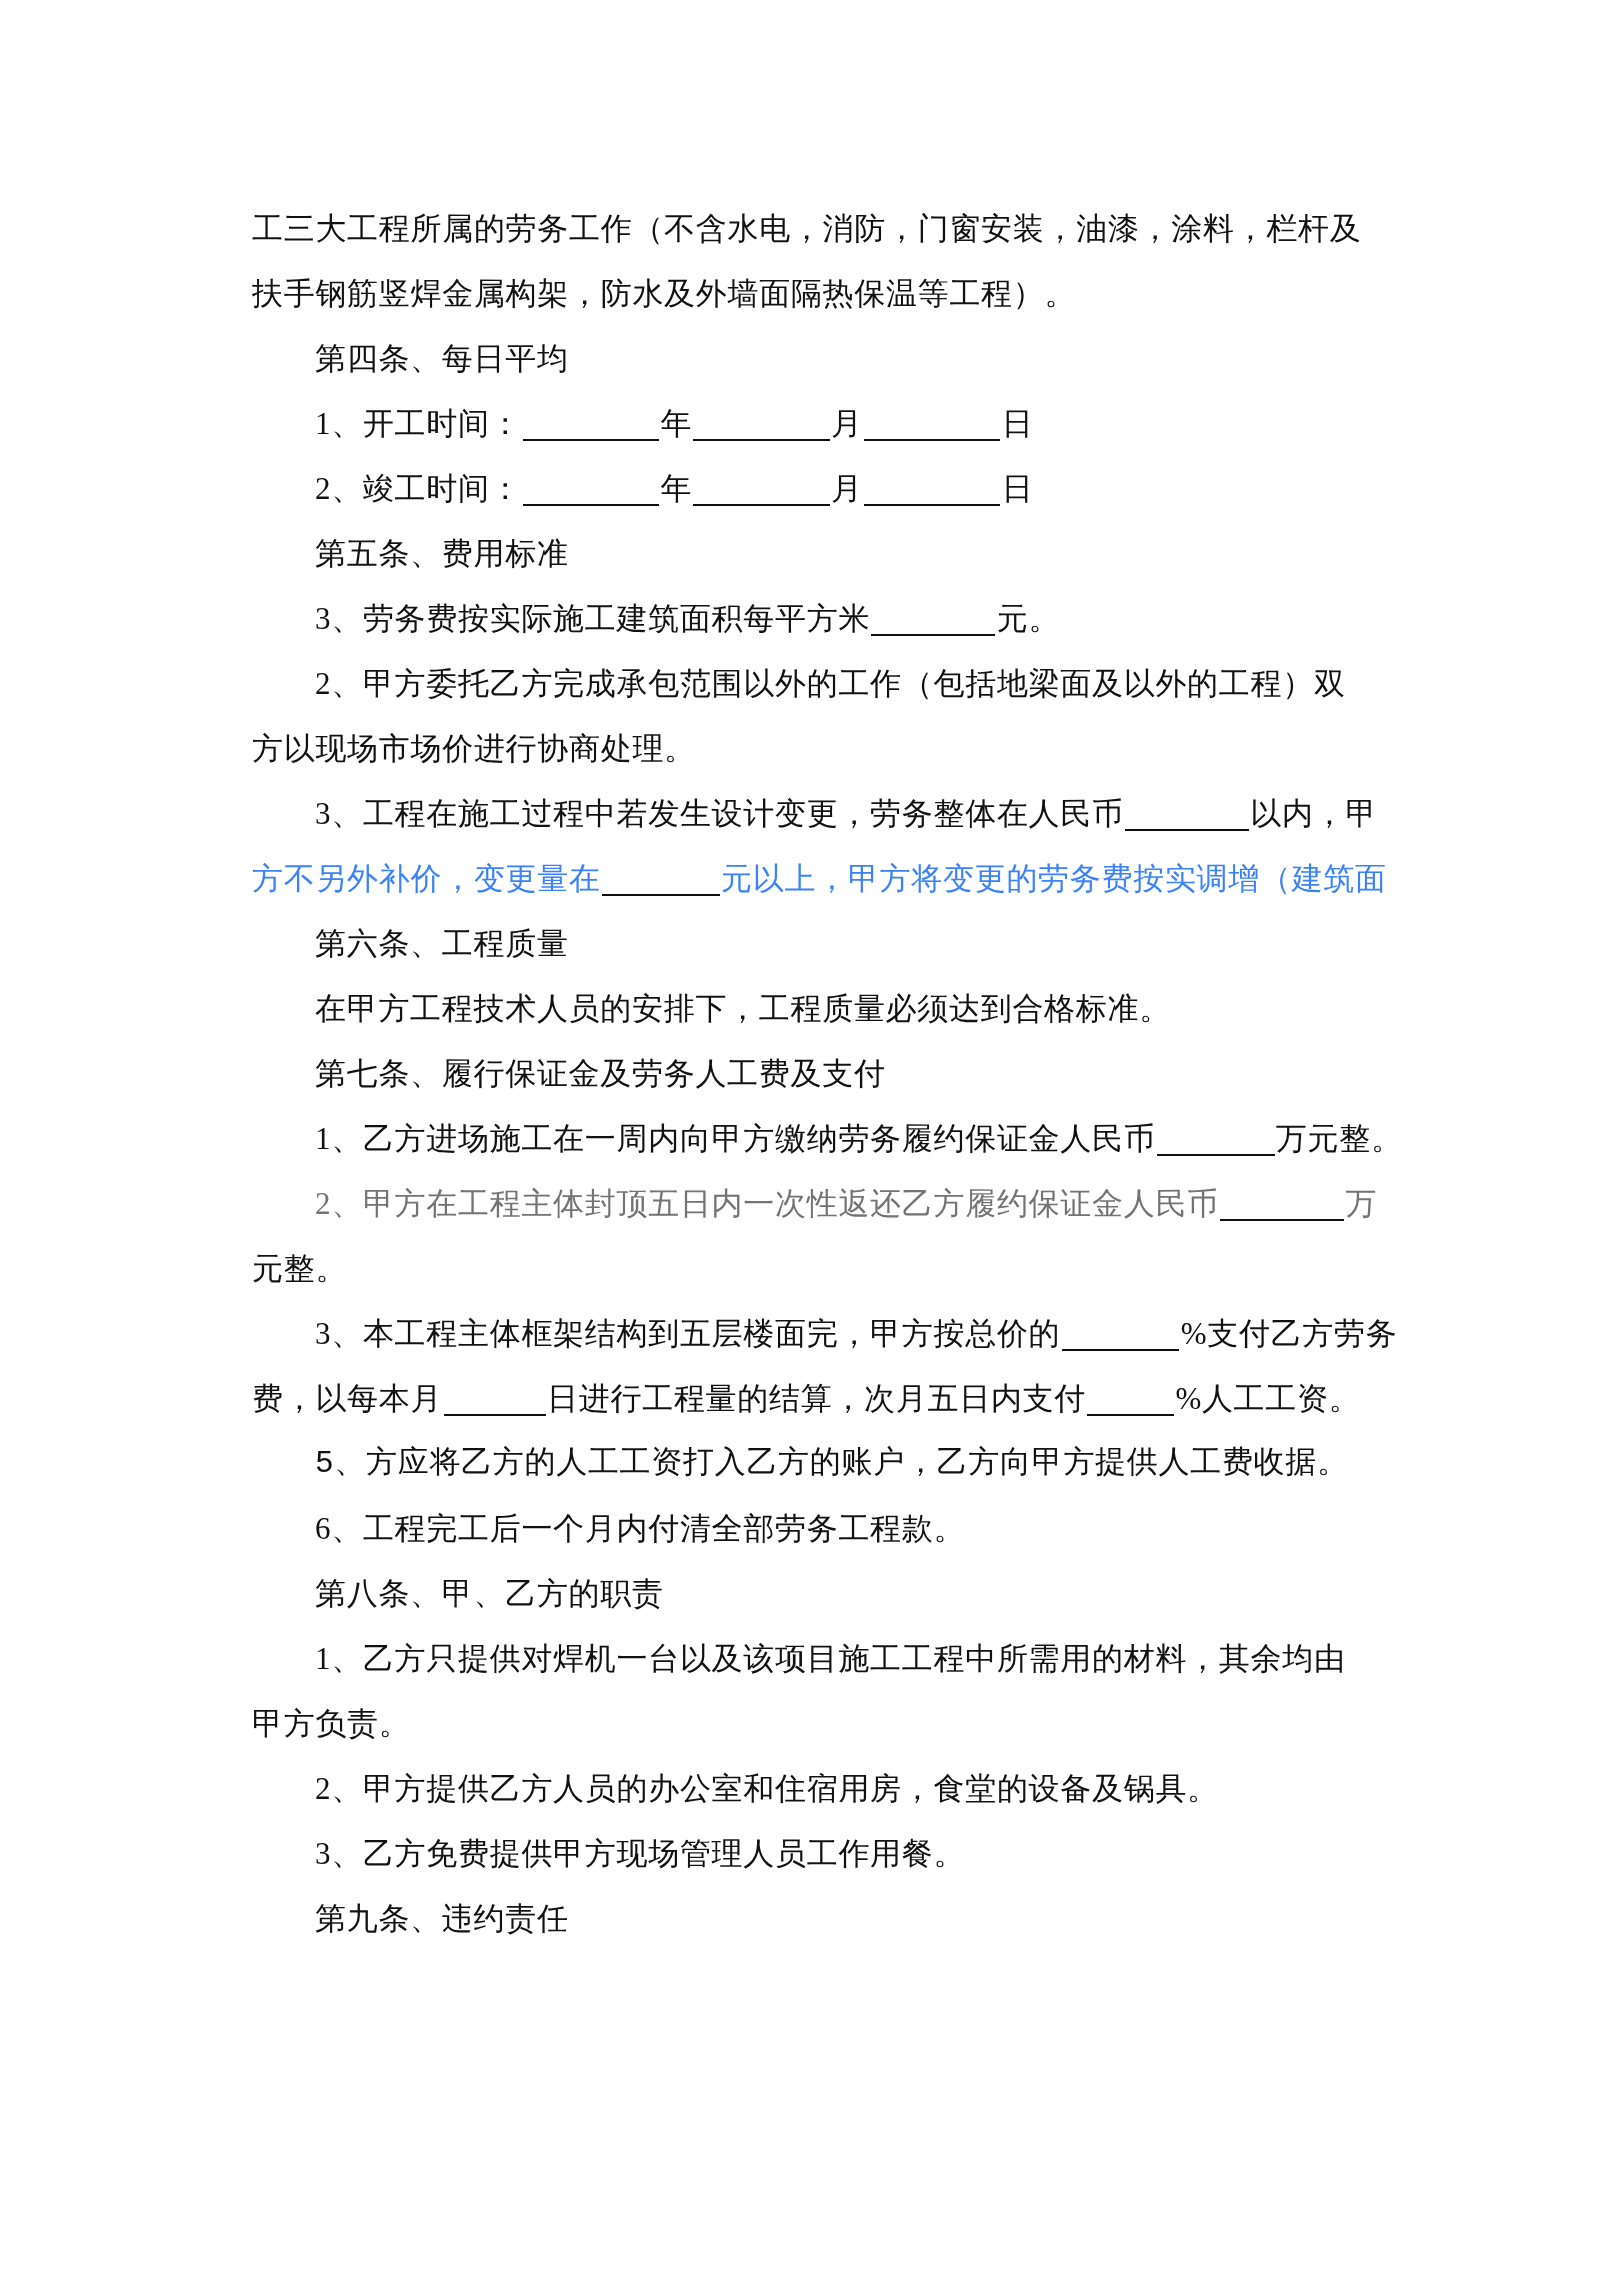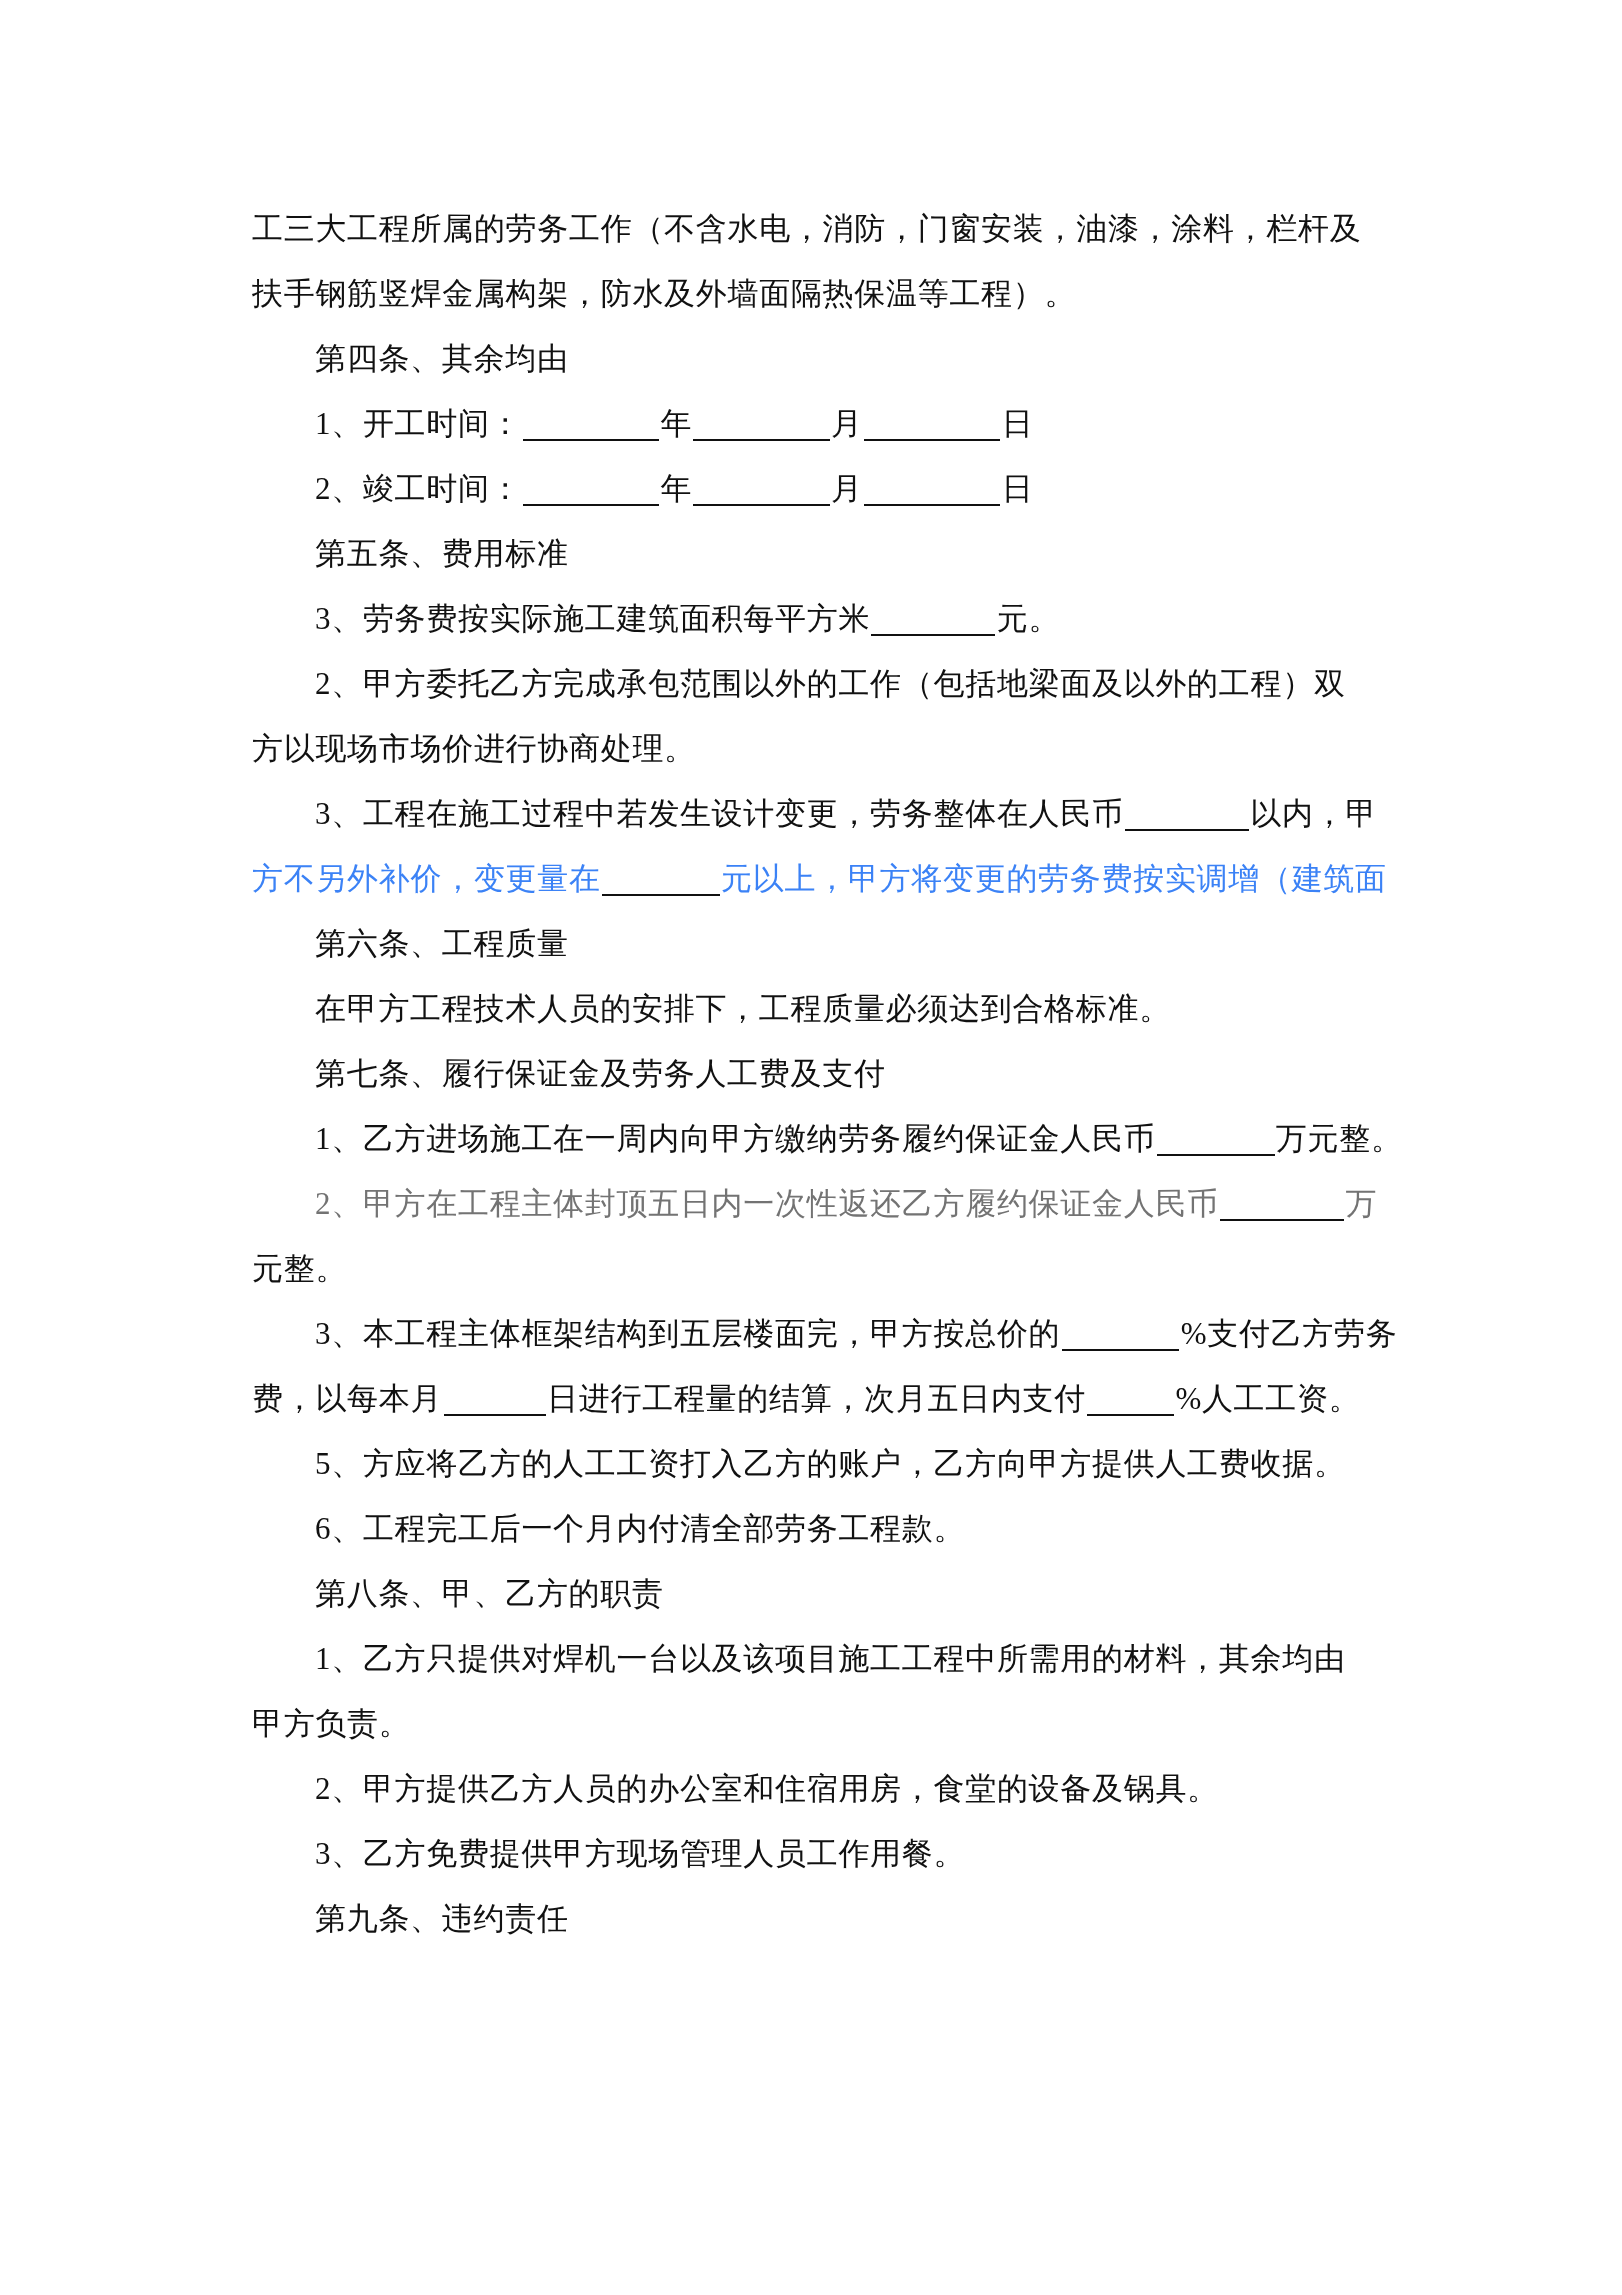--- a/index.html
+++ b/index.html
@@ -43,38 +43,38 @@
       margin: 0 1.3px;
     }
   </style>
 </head>
 <body style="background: rgb(255, 255, 255);">
 
 <div class="page">
   <div class="doc-body">
       <div class="line" style="color: rgb(17, 17, 17);"><span>工三大工程所属的劳务工作（不含水电，消防，门窗安装，油漆，涂料，栏杆及</span></div>
       <div class="line" style="color: rgb(17, 17, 17);"><span>扶手钢筋竖焊金属构架，防水及外墙面隔热保温等工程）。</span></div>
-      <div class="line indent" style="color: rgb(17, 17, 17);"><span>第四条、其余均由</span></div>
+      <div class="line indent" style="color: rgb(17, 17, 17);"><span>第四条、每日平均</span></div>
       <div class="line indent" style="color: rgb(17, 17, 17);"><span>1、开工时间：</span><span class="blank" style="width: 4.4em; border-bottom-color: rgb(17, 17, 17);"></span><span>年</span><span class="blank" style="width: 4.4em; border-bottom-color: rgb(17, 17, 17);"></span><span>月</span><span class="blank" style="width: 4.4em; border-bottom-color: rgb(17, 17, 17);"></span><span>日</span></div>
       <div class="line indent" style="color: rgb(17, 17, 17);"><span>2、竣工时间：</span><span class="blank" style="width: 4.4em; border-bottom-color: rgb(17, 17, 17);"></span><span>年</span><span class="blank" style="width: 4.4em; border-bottom-color: rgb(17, 17, 17);"></span><span>月</span><span class="blank" style="width: 4.4em; border-bottom-color: rgb(17, 17, 17);"></span><span>日</span></div>
       <div class="line indent" style="color: rgb(17, 17, 17);"><span>第五条、费用标准</span></div>
       <div class="line indent" style="color: rgb(17, 17, 17);"><span>3、劳务费按实际施工建筑面积每平方米</span><span class="blank" style="width: 4em; border-bottom-color: rgb(17, 17, 17);"></span><span>元。</span></div>
       <div class="line indent" style="color: rgb(17, 17, 17);"><span>2、甲方委托乙方完成承包范围以外的工作（包括地梁面及以外的工程）双</span></div>
       <div class="line" style="color: rgb(17, 17, 17);"><span>方以现场市场价进行协商处理。</span></div>
       <div class="line indent" style="color: rgb(17, 17, 17);"><span>3、工程在施工过程中若发生设计变更，劳务整体在人民币</span><span class="blank" style="width: 4em; border-bottom-color: rgb(17, 17, 17);"></span><span>以内，甲</span></div>
       <div class="line" style="color: #3b82f6;"><span>方不另外补价，变更量在</span><span class="blank" style="width: 3.8em; border-bottom-color: rgb(17, 17, 17);"></span><span>元以上，甲方将变更的劳务费按实调增（建筑面</span></div>
       <div class="line indent" style="color: rgb(17, 17, 17);"><span>第六条、工程质量</span></div>
       <div class="line indent" style="color: rgb(17, 17, 17);"><span>在甲方工程技术人员的安排下，工程质量必须达到合格标准。</span></div>
       <div class="line indent" style="color: rgb(17, 17, 17);"><span>第七条、履行保证金及劳务人工费及支付</span></div>
       <div class="line indent" style="color: rgb(17, 17, 17);"><span>1、乙方进场施工在一周内向甲方缴纳劳务履约保证金人民币</span><span class="blank" style="width: 3.8em; border-bottom-color: rgb(17, 17, 17);"></span><span>万元整。</span></div>
       <div class="line indent" style="color: #737373;"><span>2、甲方在工程主体封顶五日内一次性返还乙方履约保证金人民币</span><span class="blank" style="width: 4em; border-bottom-color: rgb(17, 17, 17);"></span><span>万</span></div>
       <div class="line" style="color: rgb(17, 17, 17);"><span>元整。</span></div>
       <div class="line indent" style="color: rgb(17, 17, 17);"><span>3、本工程主体框架结构到五层楼面完，甲方按总价的</span><span class="blank" style="width: 3.8em; border-bottom-color: rgb(17, 17, 17);"></span><span>%支付乙方劳务</span></div>
       <div class="line" style="color: rgb(17, 17, 17);"><span>费，以每本月</span><span class="blank" style="width: 3.3em; border-bottom-color: rgb(17, 17, 17);"></span><span>日进行工程量的结算，次月五日内支付</span><span class="blank" style="width: 2.8em; border-bottom-color: rgb(17, 17, 17);"></span><span>%人工工资。</span></div>
-      <div class="line indent" style="color: rgb(17, 17, 17);"><span>5、方应将乙方的人工工资打入乙方的账户，乙方向甲方提供人工费收据。</span></div>
+      <div class="line indent" style="color: rgb(17, 17, 17); font-family: Liberation Mono, monospace;"><span>5、方应将乙方的人工工资打入乙方的账户，乙方向甲方提供人工费收据。</span></div>
       <div class="line indent" style="color: rgb(17, 17, 17);"><span>6、工程完工后一个月内付清全部劳务工程款。</span></div>
       <div class="line indent" style="color: rgb(17, 17, 17);"><span>第八条、甲、乙方的职责</span></div>
       <div class="line indent" style="color: rgb(17, 17, 17);"><span>1、乙方只提供对焊机一台以及该项目施工工程中所需用的材料，其余均由</span></div>
       <div class="line" style="color: rgb(17, 17, 17);"><span>甲方负责。</span></div>
       <div class="line indent" style="color: rgb(17, 17, 17);"><span>2、甲方提供乙方人员的办公室和住宿用房，食堂的设备及锅具。</span></div>
       <div class="line indent" style="color: rgb(17, 17, 17);"><span>3、乙方免费提供甲方现场管理人员工作用餐。</span></div>
       <div class="line indent" style="color: rgb(17, 17, 17);"><span>第九条、违约责任</span></div>
     </div>
 </div>
 

